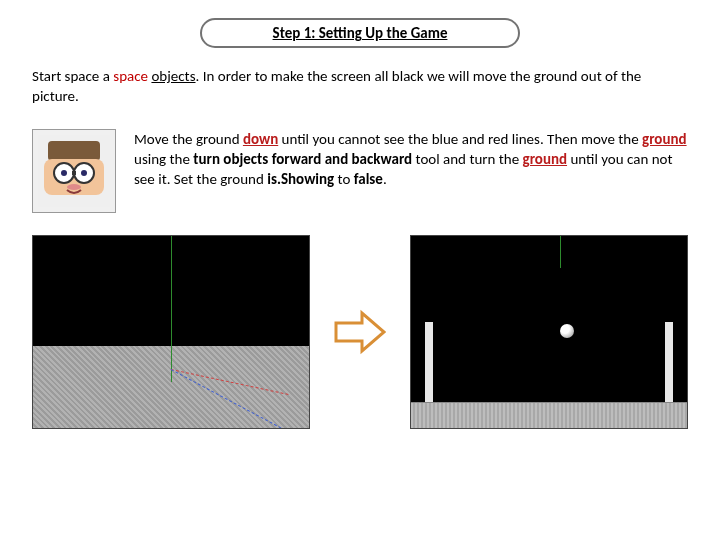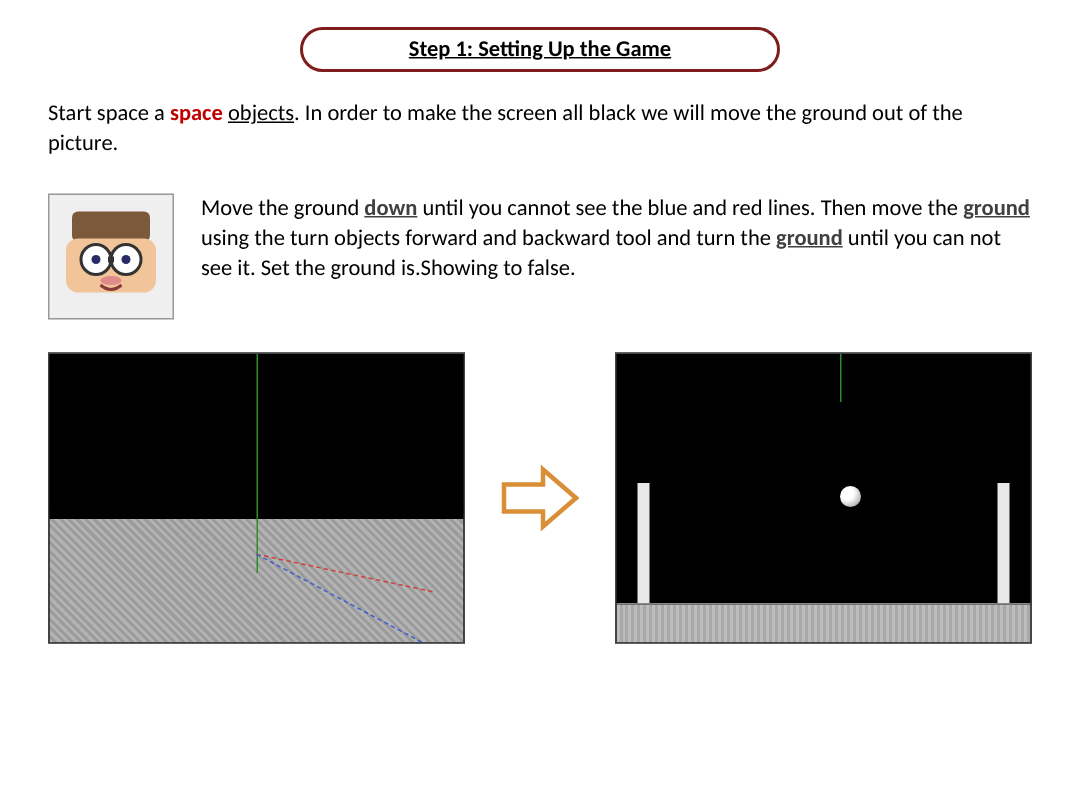--- a/index.html
+++ b/index.html
@@ -8,44 +8,44 @@
     height: 540px;
     background: #ffffff;
     font-family: Calibri, Arial, sans-serif;
     font-size: 15px;
     color: #000;
     padding: 18px 32px;
   }
   .step-header {
     margin: 0 auto 18px auto;
     width: 320px;
-    border: 2px solid #7f1d1d;
+    border: 2px solid #737373;
     border-radius: 16px;
     padding: 4px 12px;
     text-align: center;
     font-weight: bold;
   }
   .step-header span { text-decoration: underline; }
   .intro { margin-bottom: 22px; line-height: 1.35; }
-  .intro .kw-red { color: #c00000; font-weight: bold; }
+  .intro .kw-red { color: #c00000; font-weight: normal; }
   .intro .u { text-decoration: underline; }
   .instr-row { display: flex; gap: 18px; margin-bottom: 22px; }
   .icon-box {
     flex: 0 0 84px;
     height: 84px;
     background: #f0f0f0;
     border: 1px solid #999;
     display: flex;
     align-items: center;
     justify-content: center;
   }
   .icon-box svg { width: 72px; height: 72px; }
   .instr-text { flex: 1; line-height: 1.35; }
-  .instr-text .b { font-weight: normal; }
-  .instr-text .kw-red { color: #404040; font-weight: bold; text-decoration: underline; }
+  .instr-text .b { font-weight: bold; }
+  .instr-text .kw-red { color: #b91c1c; font-weight: bold; text-decoration: underline; }
   .images-row {
     display: flex;
     align-items: center;
     justify-content: space-between;
     gap: 12px;
   }
   .scene {
     flex: 0 0 278px;
     height: 194px;
     border: 1px solid #444;

